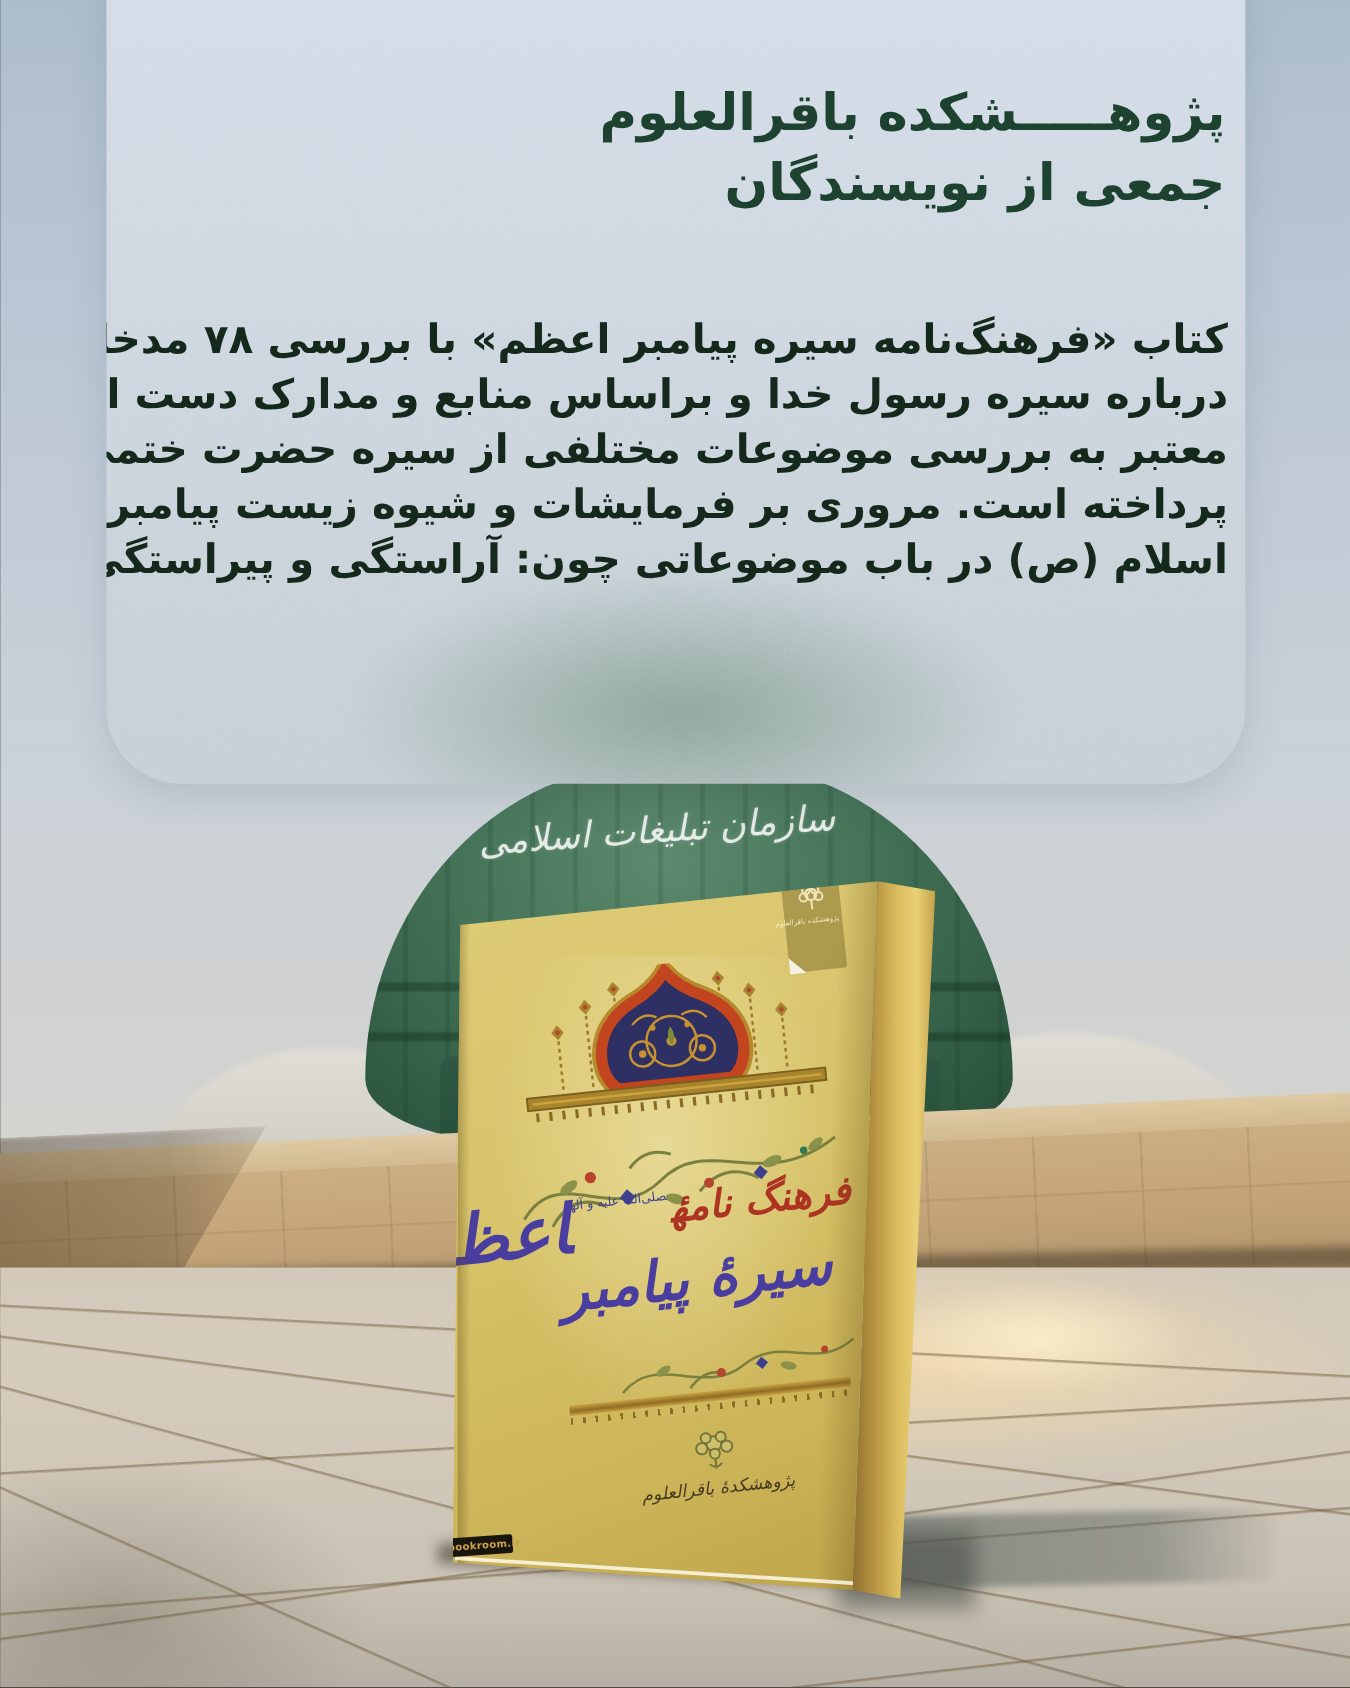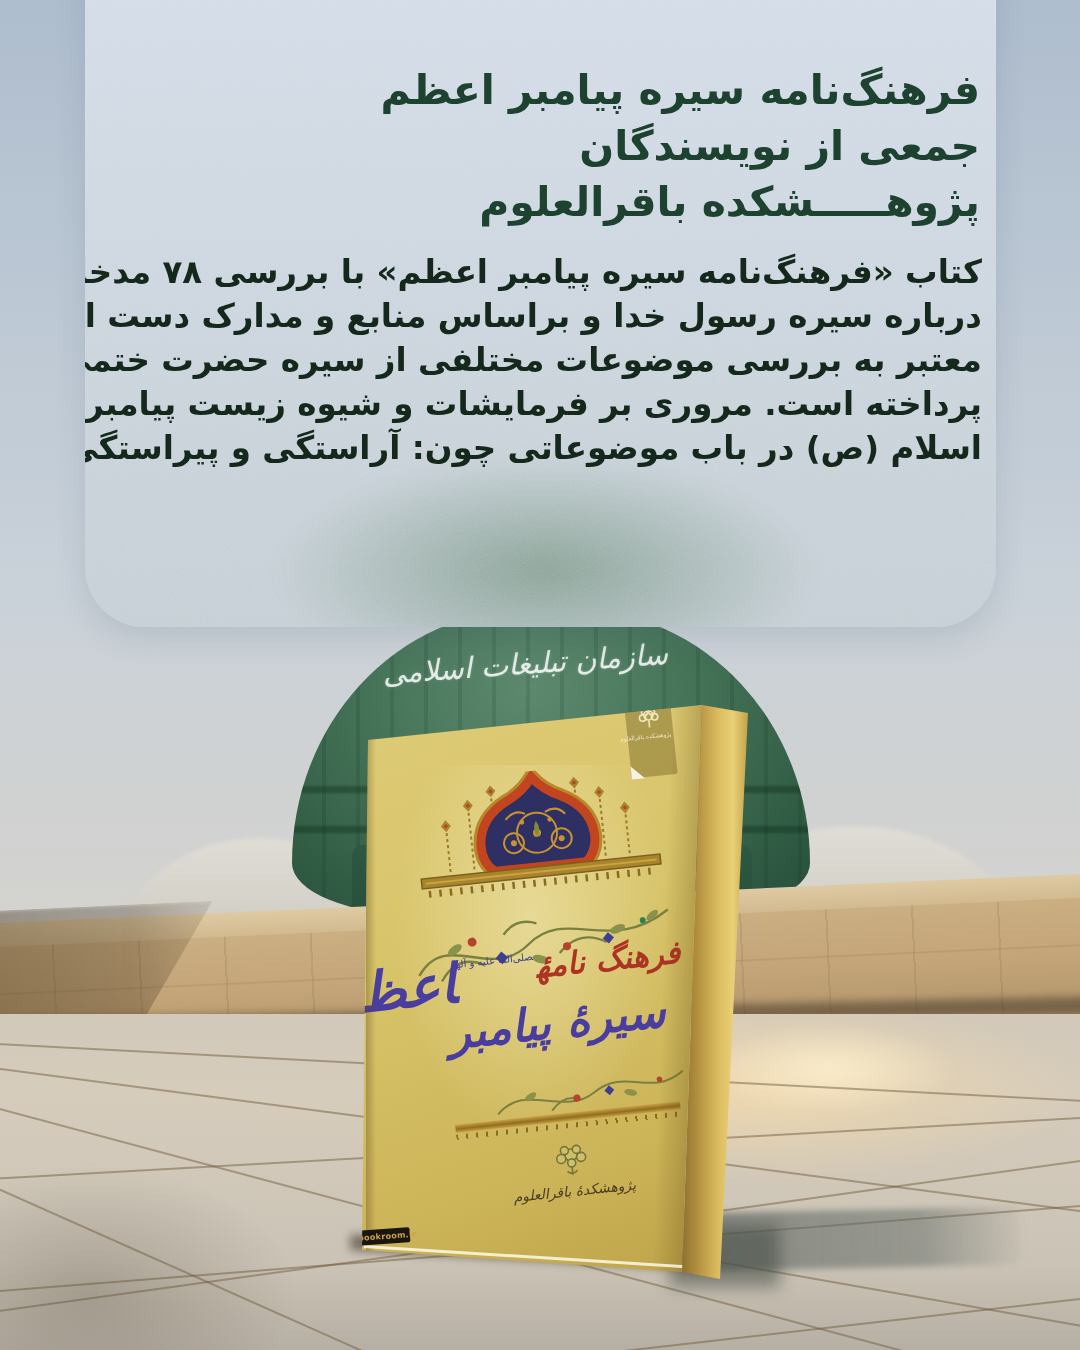--- a/index.html
+++ b/index.html
@@ -333,23 +333,22 @@
   <div class="card">
     <div class="card-green-tint"></div>
     <svg class="card-grain" width="911" height="697">
       <filter id="grain">
           <feTurbulence type="fractalNoise" baseFrequency="0.9" numOctaves="2" stitchTiles="stitch"></feTurbulence>
         <feColorMatrix type="matrix" values="0 0 0 0 1  0 0 0 0 1  0 0 0 0 1  0 0 0 0.16 0"></feColorMatrix>
         </filter>
       <rect width="911" height="697" filter="url(#grain)"></rect>
     </svg>
     <div class="card-title">
-      <div>فرهنگ‌نامه سیره پیامبر اعظم</div>
+      <div>پژوهـــــشکده باقرالعلوم</div>
       <div>جمعی از نویسندگان</div>
-      <div>پژوهـــــشکده باقرالعلوم</div>
     </div>
     <div class="card-body">
       <div>کتاب «فرهنگ‌نامه سیره پیامبر اعظم» با بررسی ۷۸ مدخل اصلی</div>
       <div>درباره سیره رسول خدا و براساس منابع و مدارک دست اول تاریخی</div>
       <div>معتبر به بررسی موضوعات مختلفی از سیره حضرت ختمی مرتبت</div>
       <div>پرداخته است. مروری بر فرمایشات و شیوه زیست پیامبر اعظم</div>
       <div>اسلام (ص) در باب موضوعاتی چون: آراستگی و پیراستگی، احترام</div>
     </div>
   </div>
 

